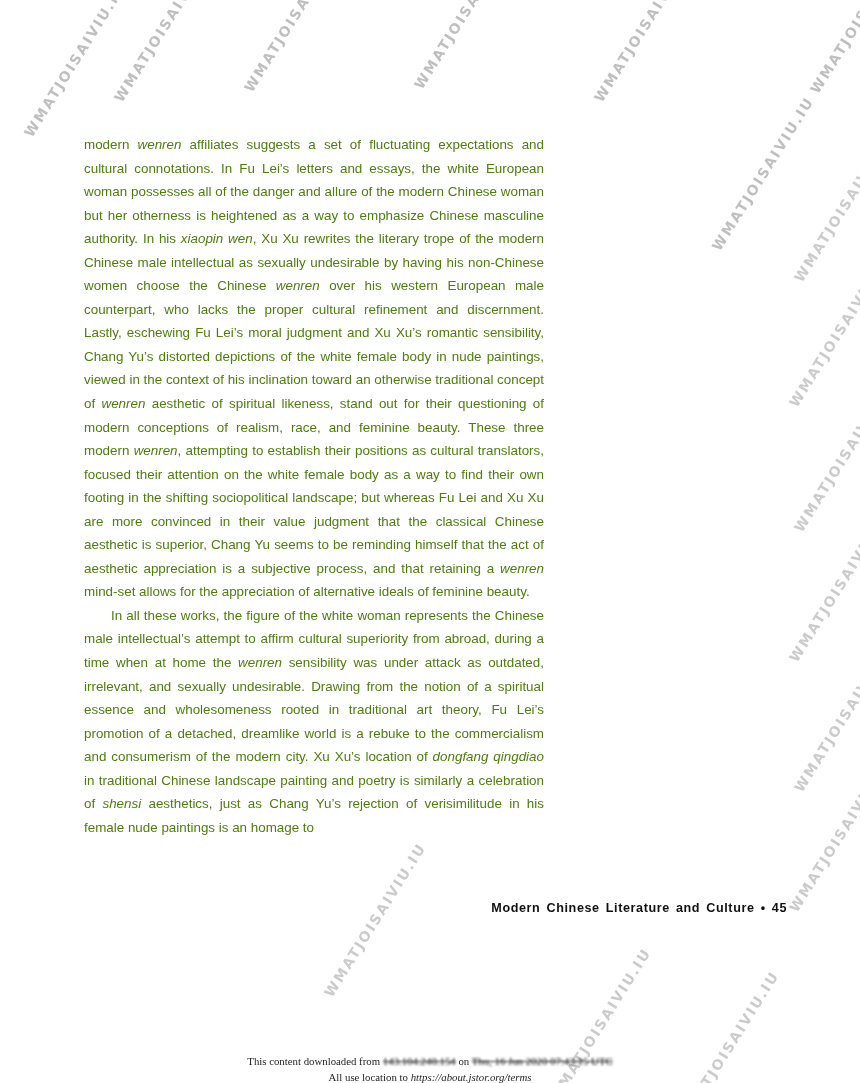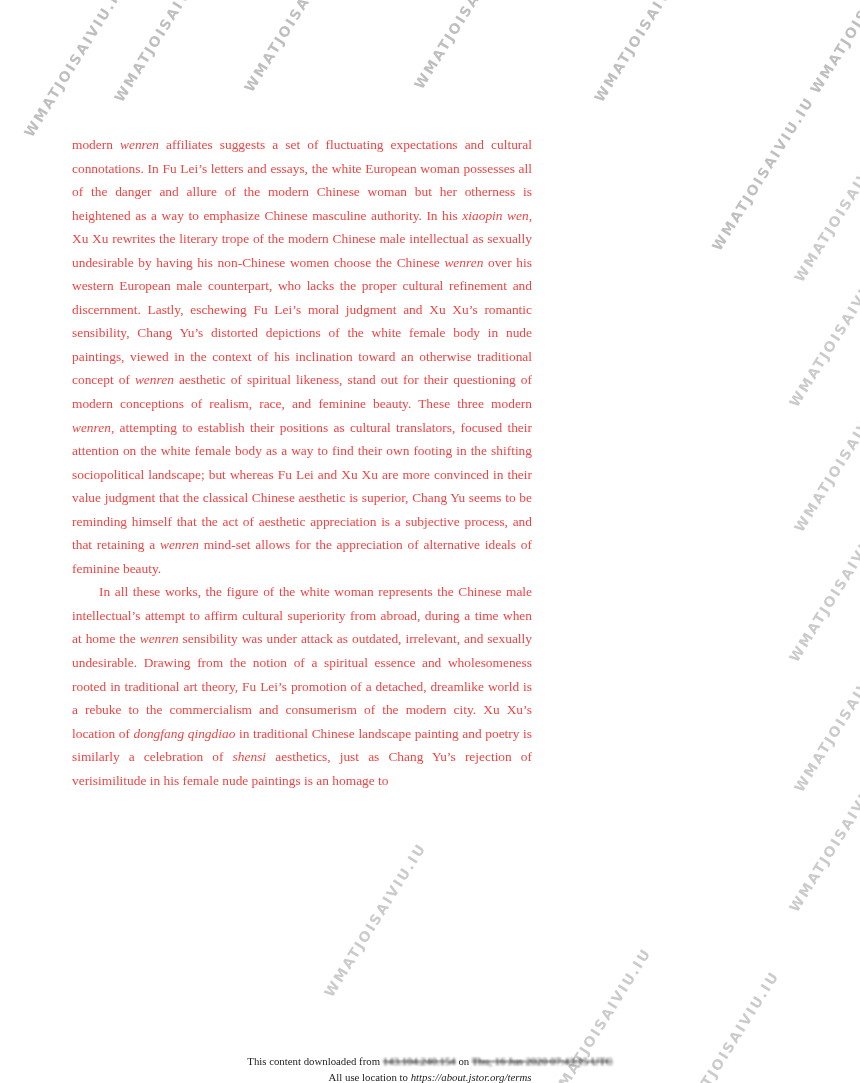--- a/index.html
+++ b/index.html
@@ -22,28 +22,27 @@
     font-size: 14px;
     letter-spacing: 2px;
     white-space: nowrap;
     opacity: 0.9;
     pointer-events: none;
   }
   .wm.dark { color: #b9b9b9; }
   
   .body-text {
     position: absolute;
-    left: 72px;
+    left: 84px;
     top: 133px;
     width: 460px;
     font-size: 13.4px;
     line-height: 23.55px;
-    color: #ef4444;
+    color: #4d7c0f;
     text-align: justify;
-    font-family: Liberation Serif, serif;
   }
   .para { margin: 0; }
   .para.indent { text-indent: 27px; }
   .it { font-style: italic; }
   
   .running-footer {
     position: absolute;
     top: 901px;
     right: 73px;
     font-size: 12.6px;
@@ -91,20 +90,25 @@
   <div class="wm" style="left:840px; top:835px;">WMATJOISAIVIU.IU</div>
   <div class="wm" style="left:375px; top:920px;">WMATJOISAIVIU.IU</div>
   <div class="wm" style="left:600px; top:1025px;">WMATJOISAIVIU.IU</div>
   <div class="wm" style="left:728px; top:1048px;">WMATJOISAIVIU.IU</div>
 
   <main class="body-text">
     <p class="para"><span>modern </span><span class="it">wenren</span><span> affiliates suggests a set of fluctuating expectations and cultural connotations. In Fu Lei’s letters and essays, the white European woman possesses all of the danger and allure of the modern Chinese woman but her otherness is heightened as a way to emphasize Chinese masculine authority. In his </span><span class="it">xiaopin wen</span><span>, Xu Xu rewrites the literary trope of the modern Chinese male intellectual as sexually undesirable by having his non-Chinese women choose the Chinese </span><span class="it">wenren</span><span> over his western European male counterpart, who lacks the proper cultural refinement and discernment. Lastly, eschewing Fu Lei’s moral judgment and Xu Xu’s romantic sensibility, Chang Yu’s distorted depictions of the white female body in nude paintings, viewed in the context of his inclination toward an otherwise traditional concept of </span><span class="it">wenren</span><span> aesthetic of spiritual likeness, stand out for their questioning of modern conceptions of realism, race, and feminine beauty. These three modern </span><span class="it">wenren</span><span>, attempting to establish their positions as cultural translators, focused their attention on the white female body as a way to find their own footing in the shifting sociopolitical landscape; but whereas Fu Lei and Xu Xu are more convinced in their value judgment that the classical Chinese aesthetic is superior, Chang Yu seems to be reminding himself that the act of aesthetic appreciation is a subjective process, and that retaining a </span><span class="it">wenren</span><span> mind-set allows for the appreciation of alternative ideals of feminine beauty.</span></p>
     <p class="para indent"><span>In all these works, the figure of the white woman represents the Chinese male intellectual’s attempt to affirm cultural superiority from abroad, during a time when at home the </span><span class="it">wenren</span><span> sensibility was under attack as outdated, irrelevant, and sexually undesirable. Drawing from the notion of a spiritual essence and wholesomeness rooted in traditional art theory, Fu Lei’s promotion of a detached, dreamlike world is a rebuke to the commercialism and consumerism of the modern city. Xu Xu’s location of </span><span class="it">dongfang qingdiao</span><span> in traditional Chinese landscape painting and poetry is similarly a celebration of </span><span class="it">shensi</span><span> aesthetics, just as Chang Yu’s rejection of verisimilitude in his female nude paintings is an homage to</span></p>
   </main>
 
+  <div class="running-footer">
+    <span>Modern Chinese Literature and Culture</span>
+    <span>•</span>
+    <span>45</span>
+  </div>
 
   <div class="jstor-footer">
     <div>
       <span>This content downloaded from</span>
       <span class="blur">143.104.240.154</span>
       <span>on</span>
       <span class="blur">Thu, 16 Jun 2020 07:43:15 UTC</span>
     </div>
     <div>
       <span>All use location to</span>

